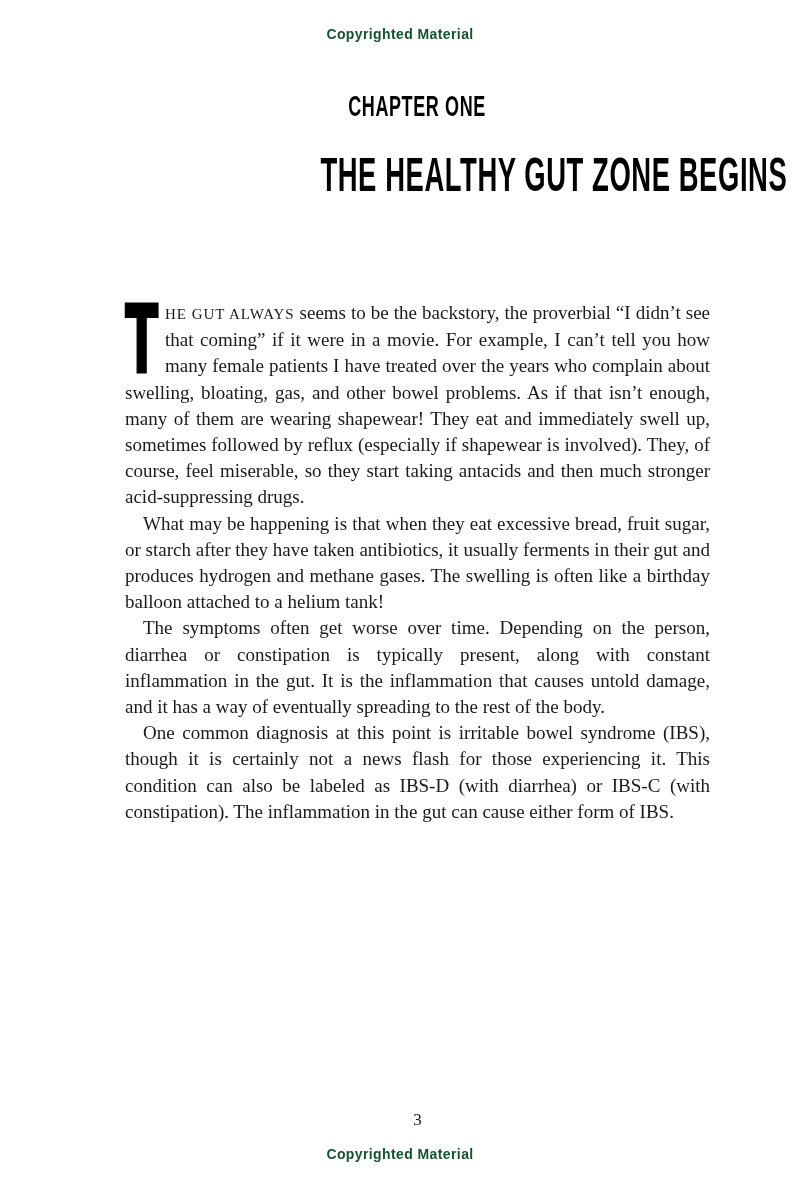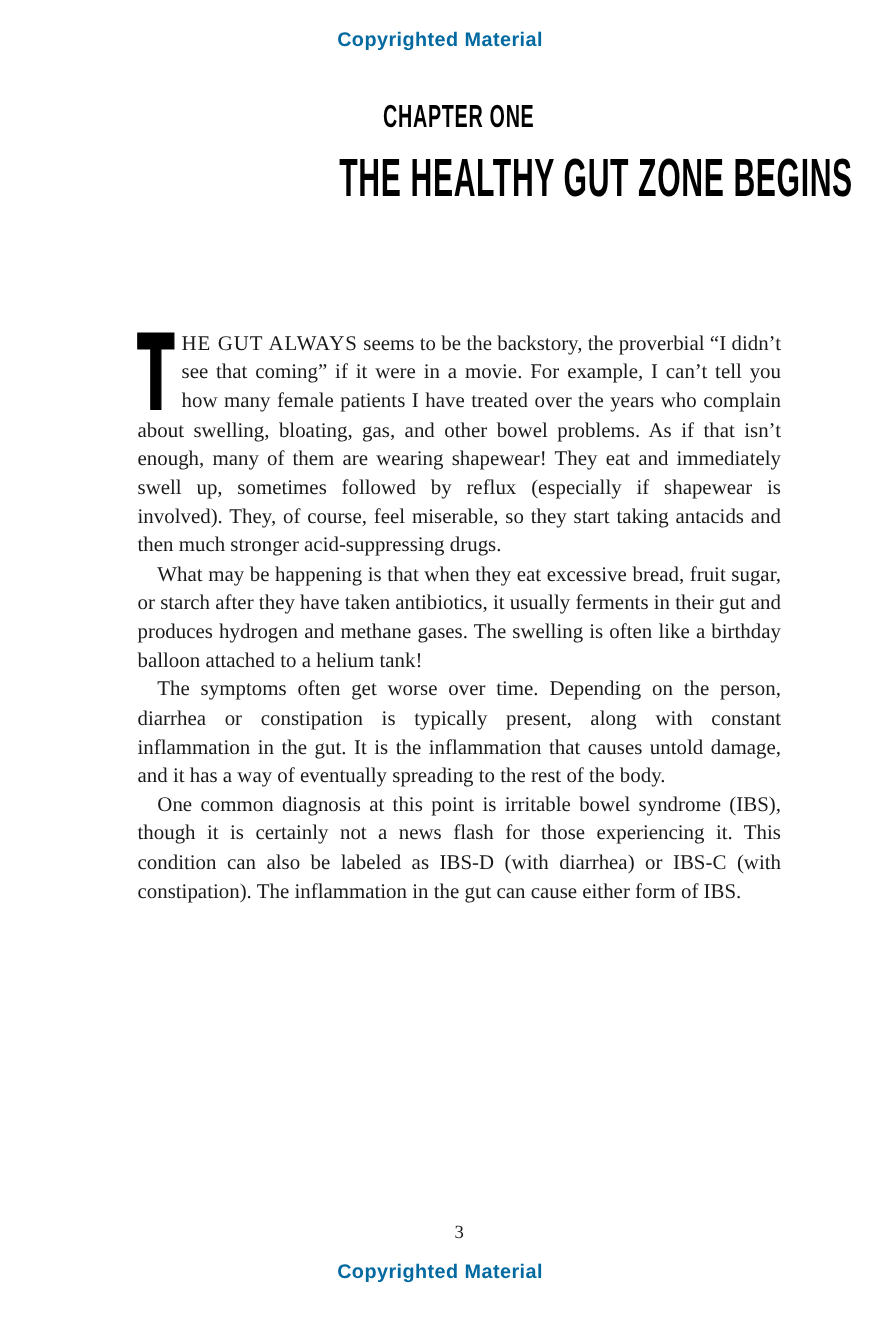--- a/index.html
+++ b/index.html
@@ -16,43 +16,43 @@
     font-family: "Liberation Serif", "DejaVu Serif", serif;
     color: #1a1a1a;
   }
   .copyright {
     position: absolute;
     left: 0;
     width: 100%;
     text-align: center;
     font-family: "Liberation Sans", "DejaVu Sans", sans-serif;
     font-weight: 700;
-    font-size: 18px;
+    font-size: 14px;
     letter-spacing: 0.4px;
-    color: #0369a1;
+    color: #14532d;
   }
   .copyright.top { top: 26px; }
   .copyright.bottom { top: 1146px; }
 
   .content {
     position: absolute;
     left: 125px;
     width: 585px;
   }
 
   .chapter-label-wrap {
     top: 92px;
     text-align: center;
     white-space: nowrap;
   }
   .chapter-title-wrap {
     top: 138px;
     text-align: center;
     white-space: nowrap;
-    margin: 0;
+    margin: 12px;
   }
   .condensed {
     display: inline-block;
     font-family: "Liberation Sans", "DejaVu Sans", sans-serif;
     font-weight: 700;
     color: #000000;
     transform-origin: center top;
     white-space: nowrap;
   }
   .chapter-label {
@@ -92,21 +92,21 @@
     font-family: "DejaVu Sans", "Liberation Sans", sans-serif;
     font-weight: 700;
     font-size: 94px;
     line-height: 73px;
     color: #000000;
     -webkit-text-stroke: 2px #000000;
     transform: scaleX(0.52);
     transform-origin: left top;
   }
   .smallcaps {
-    font-size: 19px;
+    font-size: 15px;
     letter-spacing: 0.9px;
   }
 
   .page-number {
     top: 1110px;
     text-align: center;
     font-size: 17px;
     color: #1a1a1a;
   }
 </style>

